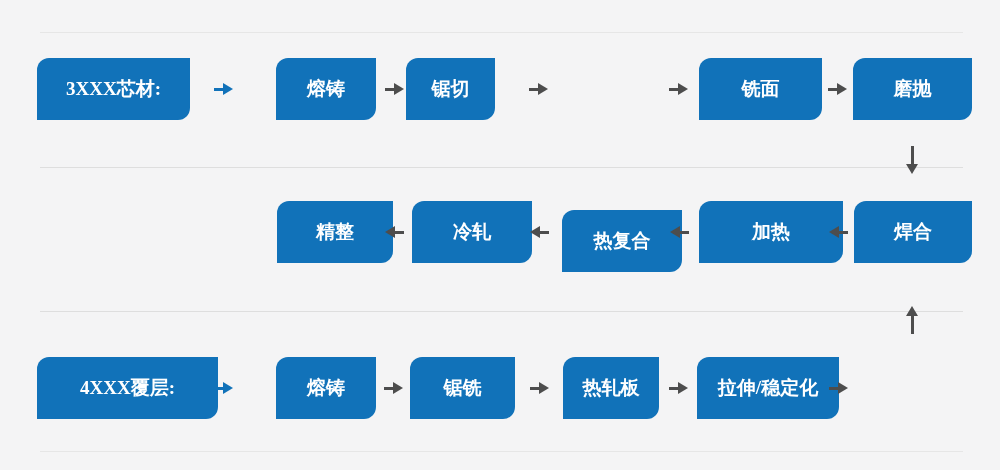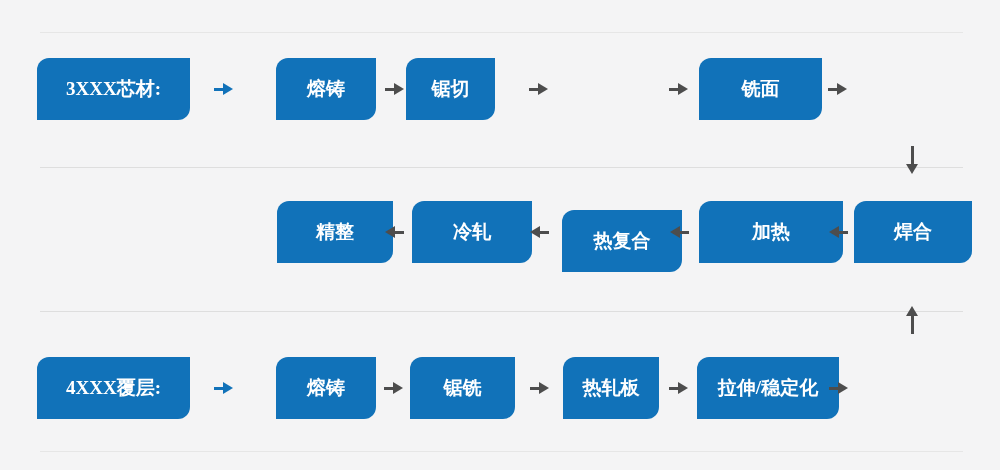--- a/index.html
+++ b/index.html
@@ -120,20 +120,21 @@
       <i class="tail"></i>
       <i class="head-r"></i>
     </div>
 
   <div class="box" style="left:699px;top:58px;width:123px">铣面</div>
   <div class="harrow gray" style="left:828px;top:83px">
       <i class="tail"></i>
       <i class="head-r"></i>
     </div>
 
+  <div class="box" style="left:853px;top:58px;width:119px">磨抛</div>
 
   <div class="varrow gray" style="left:906px;top:146px">
       <i class="vtail"></i>
       <i class="head-d"></i>
     </div>
 
   <div class="box" style="left:277px;top:201px;width:116px">精整</div>
   <div class="harrow gray" style="left:385px;top:226px">
       <i class="head-l"></i>
       <i class="tail"></i>
@@ -157,21 +158,21 @@
       <i class="tail"></i>
     </div>
 
   <div class="box" style="left:854px;top:201px;width:118px">焊合</div>
 
   <div class="varrow gray" style="left:906px;top:306px">
       <i class="head-u"></i>
       <i class="vtail"></i>
     </div>
 
-  <div class="box" style="left:37px;top:357px;width:153px">4XXX覆层:</div>
+  <div class="box" style="left:37px;top:357px;width:181px">4XXX覆层:</div>
 
   <div class="harrow blue" style="left:214px;top:382px">
       <i class="tail"></i>
       <i class="head-r"></i>
     </div>
 
   <div class="box" style="left:276px;top:357px;width:100px">熔铸</div>
   <div class="harrow gray" style="left:384px;top:382px">
       <i class="tail"></i>
       <i class="head-r"></i>

